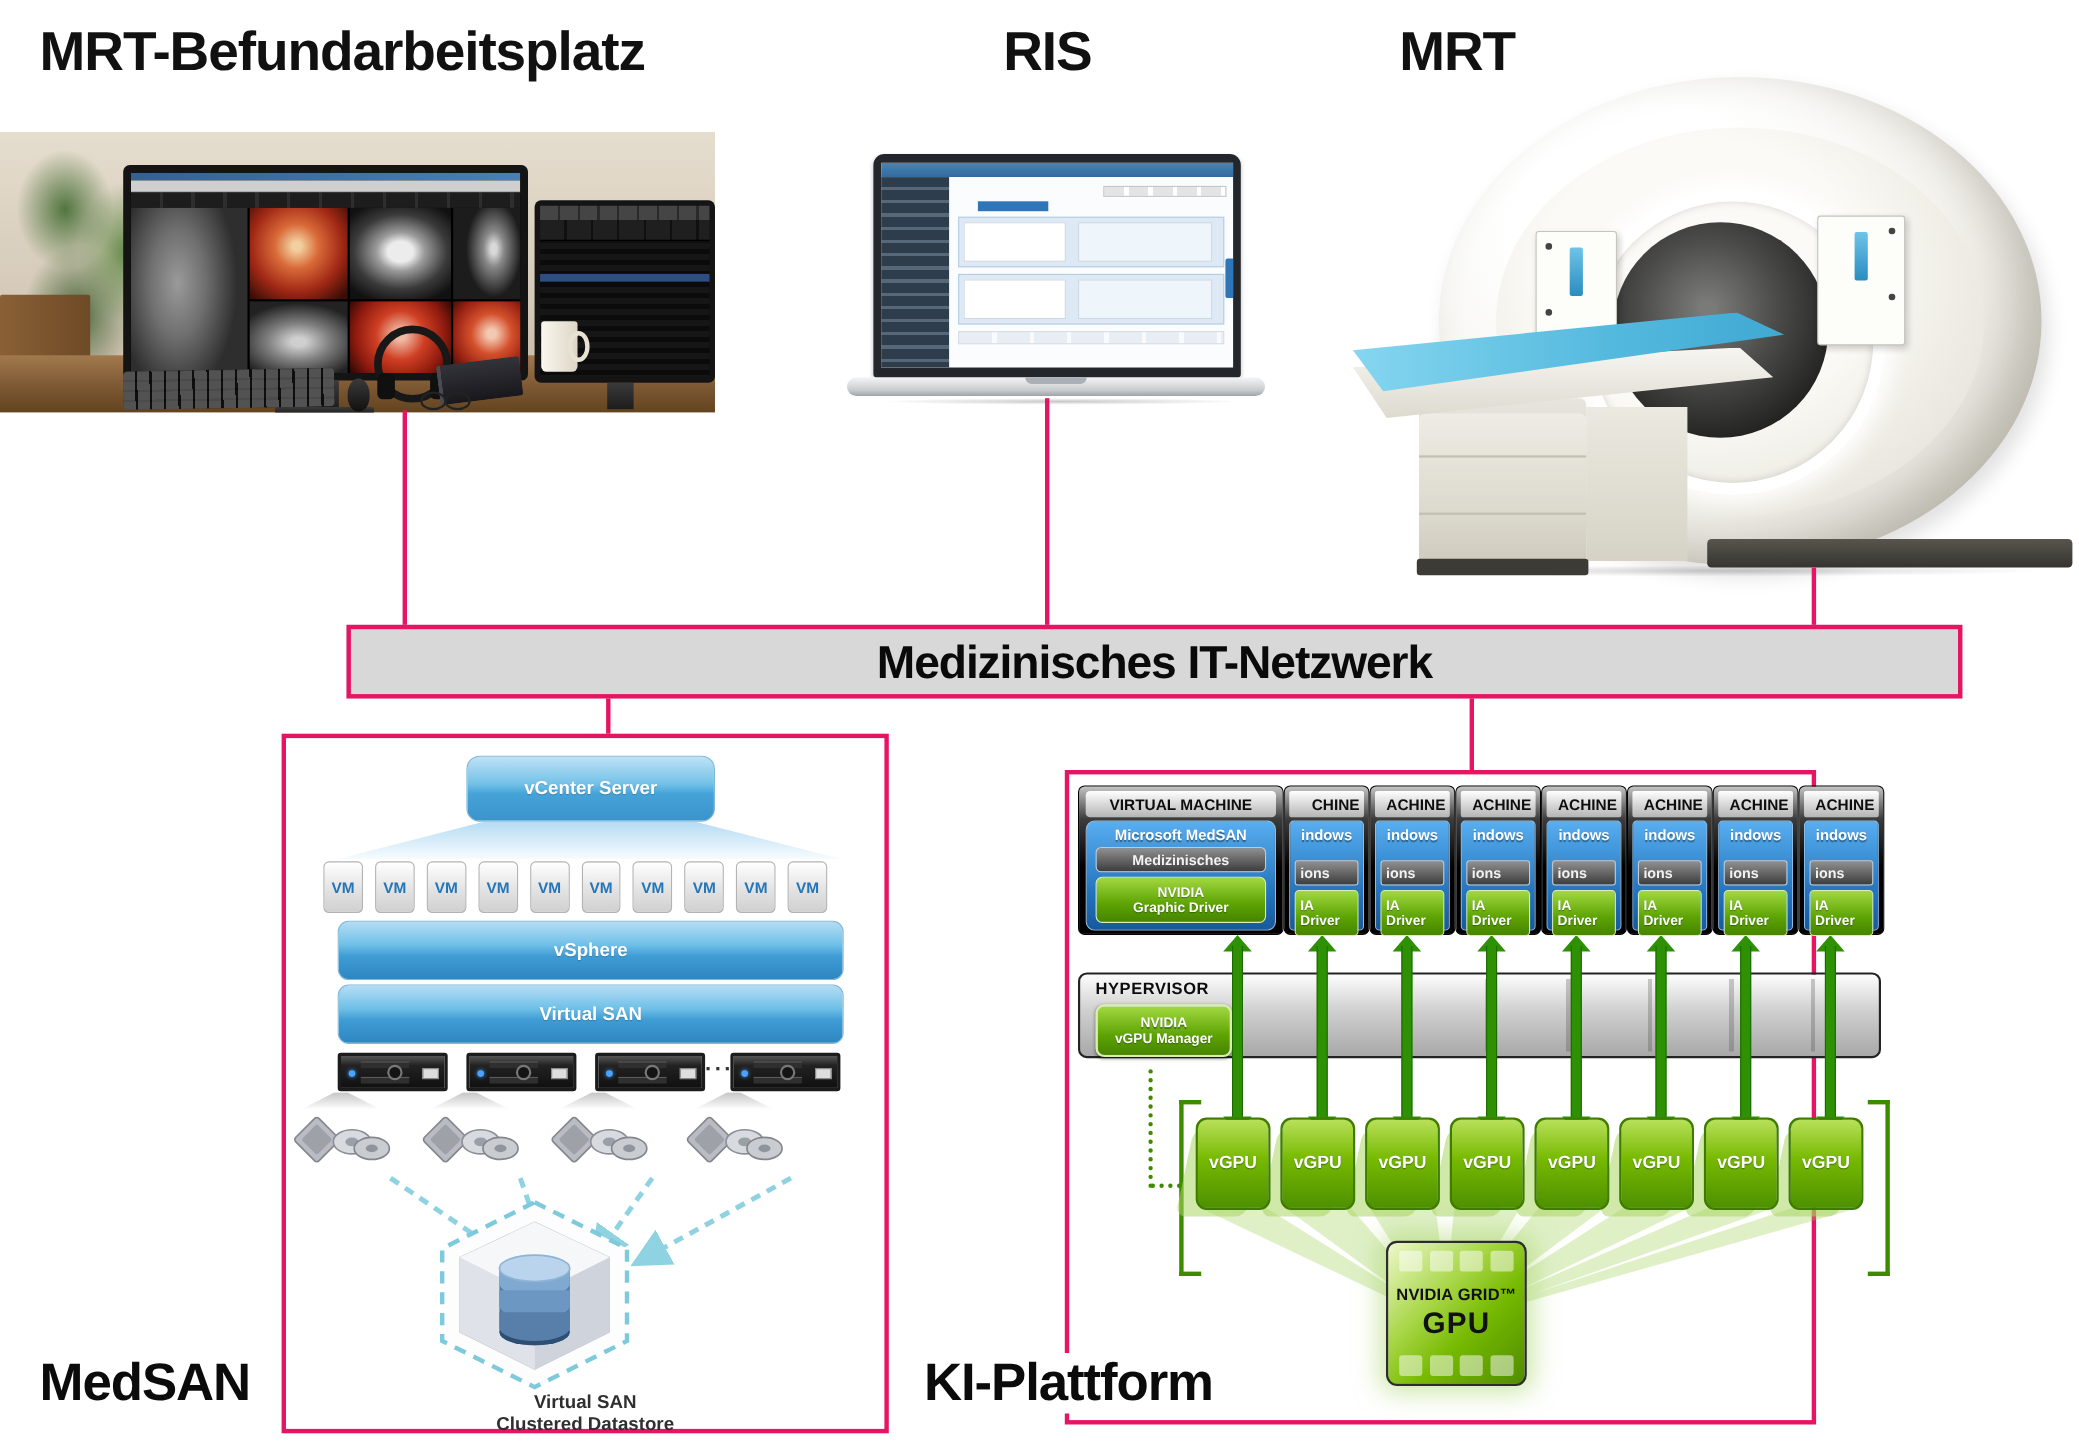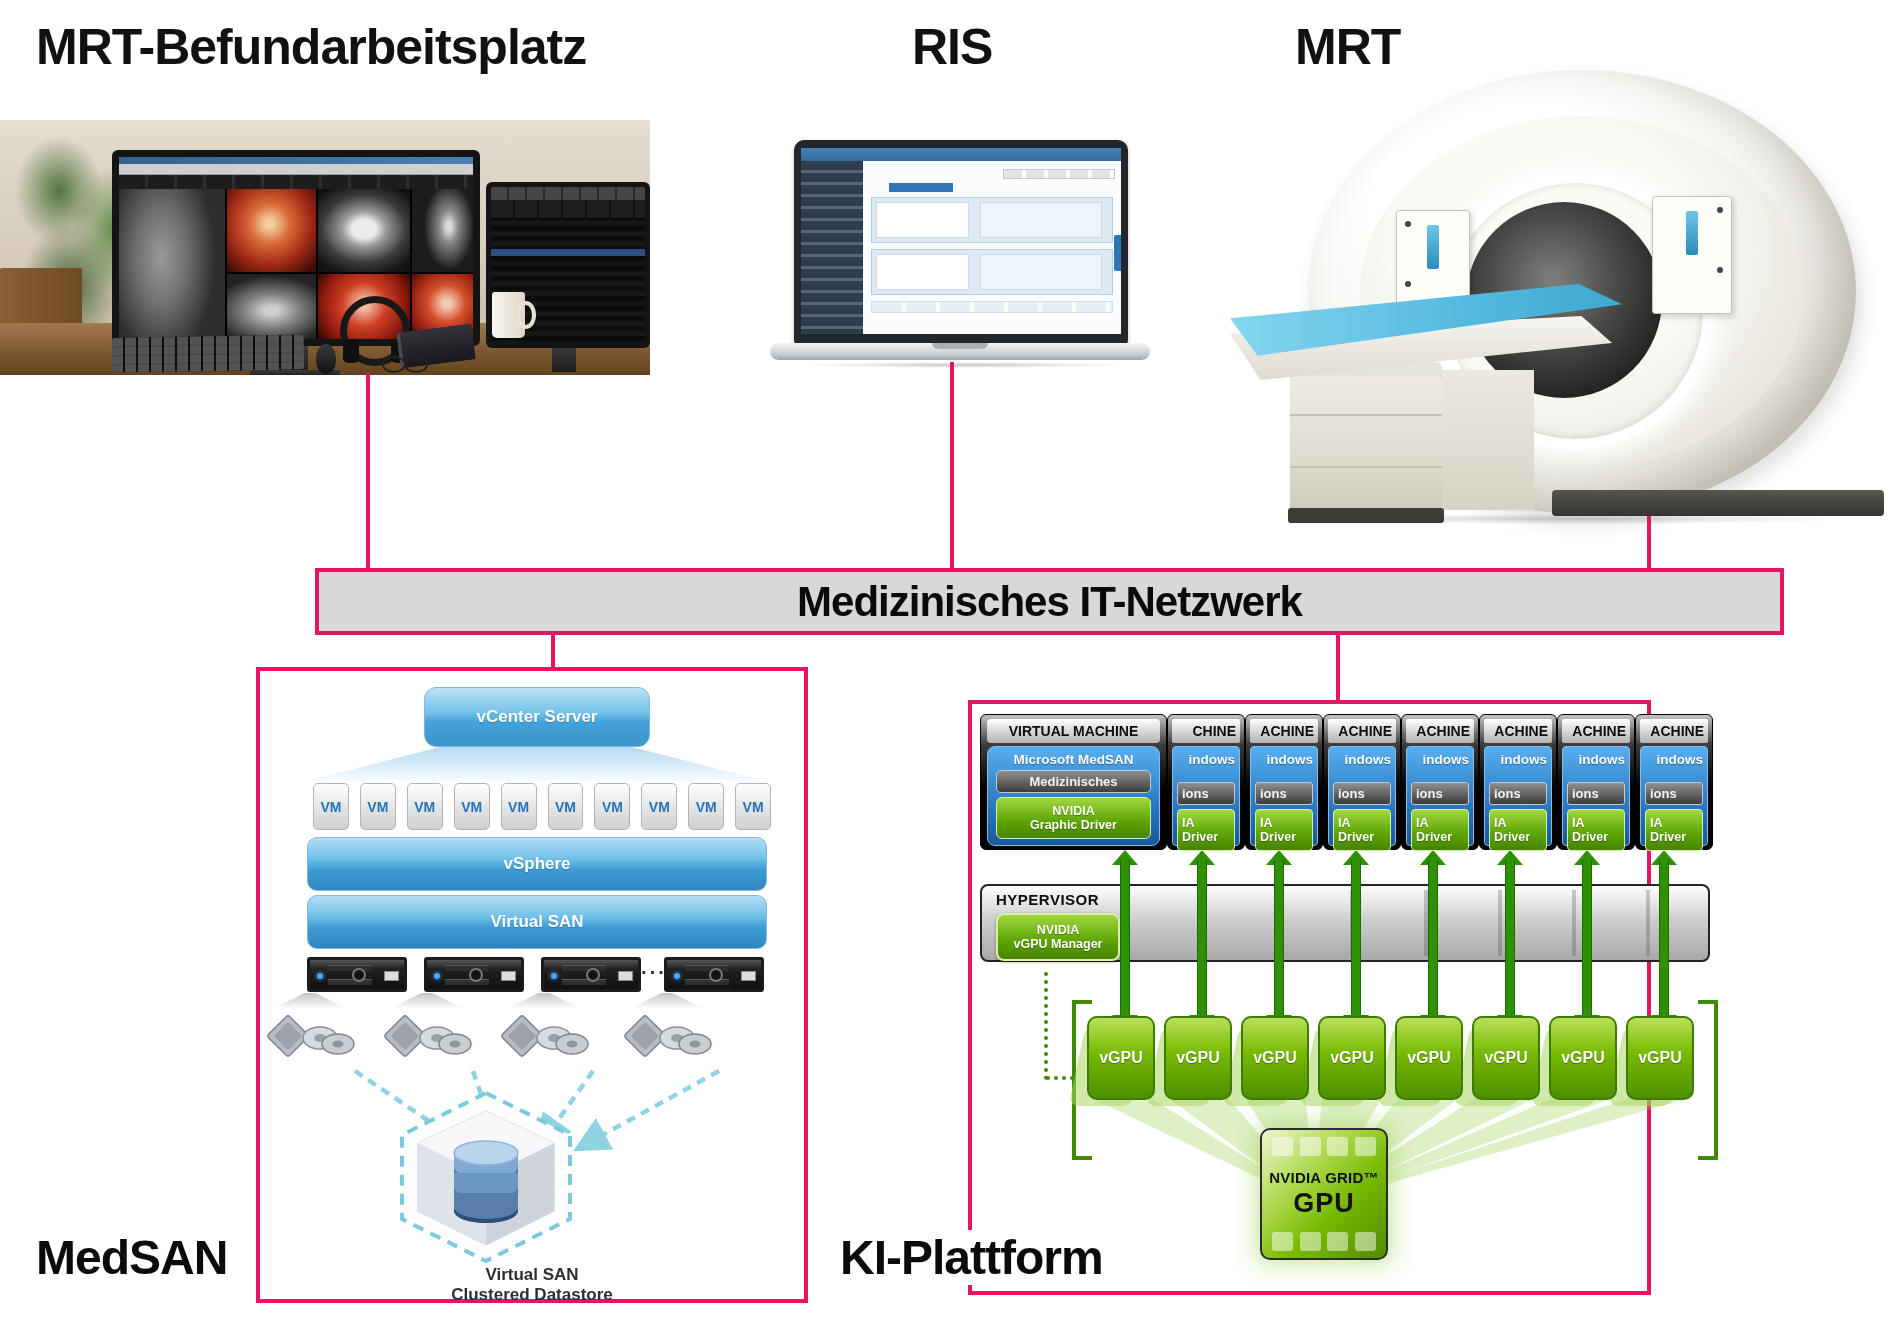--- a/index.html
+++ b/index.html
@@ -127,21 +127,21 @@
   
   #medsan-box{position:absolute;left:256px;top:667px;width:552px;height:636px;border:4px solid #e61563;
     box-sizing:border-box;background:#fff;z-index:2;}
   .vcenter{position:absolute;left:164px;top:16px;width:224px;height:58px;border-radius:12px;
     background:linear-gradient(180deg,#bfe2f5 0%,#74c2e8 42%,#45a3d8 58%,#3b93cc 100%);
     border:1px solid #7fb8da;display:flex;align-items:center;justify-content:center;
     color:#fff;font-size:17px;font-weight:bold;text-shadow:0 1px 1px rgba(0,0,0,.2);}
   .fan-tri{position:absolute;left:47px;top:76px;width:458px;height:34px;
     clip-path:polygon(29% 0,71% 0,100% 100%,0 100%);
     background:linear-gradient(180deg,rgba(120,190,235,.55),rgba(190,228,248,.12));}
-  #medsan-vm-row{position:absolute;left:53px;top:112px;width:458px;display:flex;gap:11px;}
+  #medsan-vm-row{position:absolute;left:34px;top:112px;width:458px;display:flex;gap:11px;}
   .vm-cell{width:40px;height:47px;border-radius:5px;border:1px solid #b3b3b3;box-sizing:border-box;
     background:linear-gradient(180deg,#ffffff,#e3e3e3 55%,#d0d0d0);display:flex;align-items:center;justify-content:center;
     color:#2475b8;font-weight:bold;font-size:14px;}
   .blue-bar{position:absolute;left:47px;width:458px;height:52px;border-radius:10px;
     background:linear-gradient(180deg,#b5ddf4 0%,#6fc0e8 40%,#3f9cd4 60%,#2f86c0 100%);
     border:1px solid #7fb8da;display:flex;align-items:center;justify-content:center;
     color:#fff;font-size:17px;font-weight:bold;text-shadow:0 1px 1px rgba(0,0,0,.2);}
   #vsphere-bar{top:166px;} #vsan-bar{top:224px;}
   #server-row{position:absolute;left:47px;top:286px;width:458px;height:36px;}
   .srv{position:absolute;top:0;width:100px;height:35px;background:linear-gradient(180deg,#555 0%,#222 30%,#101010);
@@ -174,21 +174,21 @@
   .vmf-os{text-align:center;color:#fff;font-size:13.5px;font-weight:bold;height:20px;line-height:20px;text-shadow:0 1px 1px rgba(0,0,0,.4);}
   .vmf-apps{height:21px;border-radius:5px;background:linear-gradient(180deg,#909090,#3d3d3d);border:1px solid #c8c8c8;
     display:flex;align-items:center;justify-content:center;color:#f2f2f2;font-size:13px;font-weight:bold;}
   .vmf-drv{margin-top:4px;height:40px;border-radius:6px;background:linear-gradient(180deg,#a2d841,#5ca302 60%,#478400);
     border:1px solid #d9efae;display:flex;flex-direction:column;align-items:center;justify-content:center;
     color:#fff;font-size:12.5px;font-weight:bold;line-height:14px;text-shadow:0 1px 1px rgba(0,0,0,.35);}
   .vmc{width:78px;height:136px;border-radius:6px;background:linear-gradient(180deg,#c4c4c4 0%,#3c3c3c 22%,#000 55%);
     border:1px solid #000;box-sizing:border-box;padding:4px 4px;margin-left:0;}
   .vmc .vmf-h{justify-content:flex-end;padding-right:4px;overflow:hidden;border-radius:2px;}
   .vmc .vmf-b{padding:3px 4px;border-radius:4px;}
-  .vmc .vmf-os{text-align:right;}
+  .vmc .vmf-os{text-align:center;}
   .vmc .vmf-apps{justify-content:flex-start;padding-left:4px;border-radius:3px;margin-top:12px;}
   .vmc .vmf-drv{align-items:flex-start;padding-left:4px;border-radius:4px;}
   .garrow{position:absolute;top:146px;width:26px;height:180px;z-index:2;}
   .garrow .sh{position:absolute;left:8px;top:10px;bottom:10px;width:10px;background:#2e9104;border-left:1px solid #1d6b00;border-right:1px solid #1d6b00;box-sizing:border-box;}
   .garrow .up{position:absolute;left:0;top:0;width:0;height:0;border-left:13px solid transparent;border-right:13px solid transparent;border-bottom:15px solid #2e9104;}
   .garrow .dn{position:absolute;left:0;bottom:0;width:0;height:0;border-left:13px solid transparent;border-right:13px solid transparent;border-top:15px solid #2e9104;}
   #hypervisor-bar{position:absolute;left:8px;top:180px;width:730px;height:78px;border:2px solid #232323;border-radius:8px;
     background:linear-gradient(180deg,#fdfdfd,#cfcfcf 45%,#a8a8a8);box-sizing:border-box;z-index:1;}
   .hyp-seg{position:absolute;left:150px;right:4px;top:4px;bottom:4px;border-radius:4px;
     background:repeating-linear-gradient(90deg,rgba(255,255,255,0) 0 70px,rgba(70,70,70,.28) 70px 74px);}
@@ -221,21 +221,21 @@
 
   .corner-label{position:absolute;font-weight:bold;font-size:48px;color:#0b0b0b;letter-spacing:-1px;z-index:6;background:#fff;padding:0 6px;}
 </style>
 </head>
 <body>
 
 <div id="canvas">
 
   <div class="big-title" style="left:36px;top:18px;">MRT-Befundarbeitsplatz</div>
   <div class="big-title" style="left:912px;top:18px;">RIS</div>
-  <div class="big-title" style="left:1272px;top:18px;margin-left:23px;">MRT</div>
+  <div class="big-title" style="left:1272px;top:18px;">MRT</div>
 
   <div class="pink-line" style="left:366px;top:373px;height:199px;"></div>
   <div class="pink-line" style="left:950px;top:362px;height:210px;"></div>
   <div class="pink-line" style="left:1647px;top:516px;height:56px;"></div>
   <div class="pink-line" style="left:551px;top:633px;height:38px;"></div>
   <div class="pink-line" style="left:1336px;top:633px;height:71px;"></div>
 
   <div id="net-banner">
     <span>Medizinisches IT-Netzwerk</span>
   </div>

